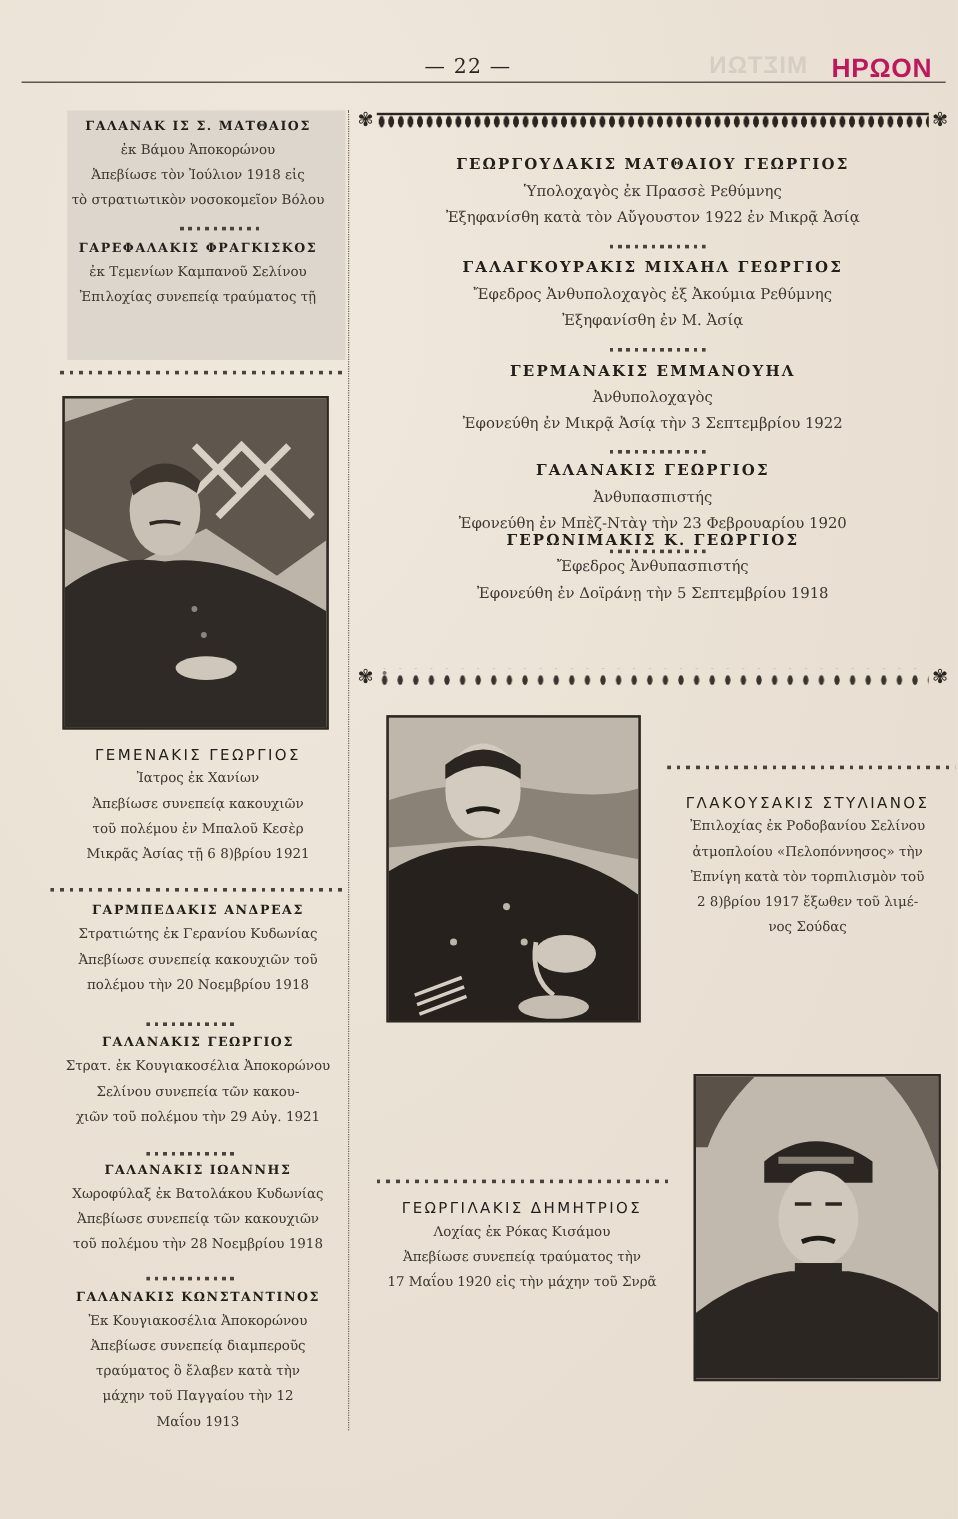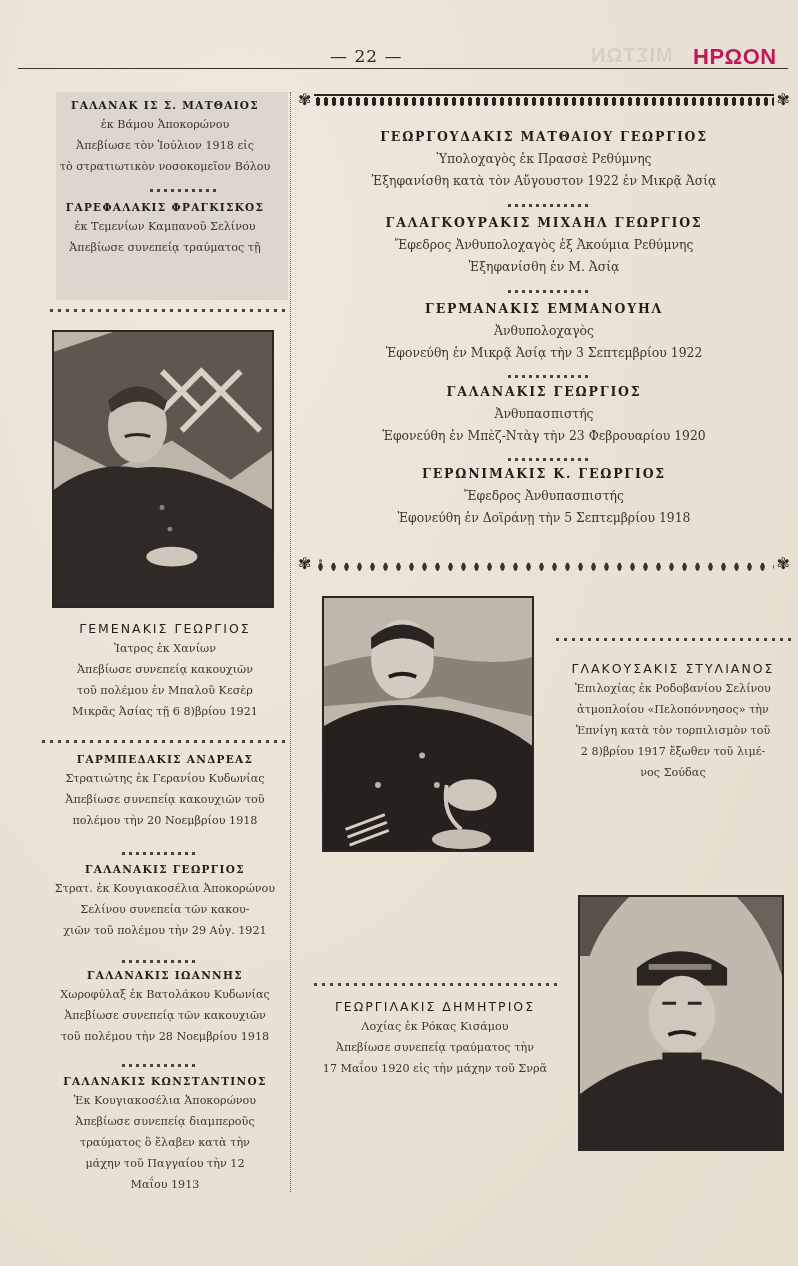--- a/index.html
+++ b/index.html
@@ -3,21 +3,21 @@
 <meta charset="utf-8">
 <style>
   html, body { margin:0; padding:0; }
   body {
     width:798px; height:1266px; position:relative; overflow:hidden;
     background:#ece4d8;
     background-image: radial-gradient(ellipse at 30% 20%, #efe8dc 0%, #e9e0d3 60%, #e6ddcf 100%);
     font-family:"DejaVu Serif", serif; color:#2c2722;
   }
   .abs { position:absolute; }
-  .page-num { left:330px; top:46px; width:120px; text-align:left; font-size:17px; letter-spacing:1px; color:#2a2520; }
+  .page-num { left:330px; top:46px; width:120px; text-align:center; font-size:17px; letter-spacing:1px; color:#2a2520; }
   .ghost { left:590px; top:44px; font-family:"Liberation Sans", sans-serif; font-weight:bold; font-size:20px; color:#d6cec2; letter-spacing:1px; transform:scaleX(-1); }
   .masthead { left:693px; top:44px; font-family:"Liberation Sans", sans-serif; font-weight:bold; font-size:22px; color:#be185d; letter-spacing:0.5px; }
   .rule-top { left:18px; top:68px; width:770px; height:1px; background:#3a342d; }
   .vrule { width:0; border-left:1px dotted #6b635a; }
 
   .entry { text-align:center; }
   .entry .name { font-family:"DejaVu Serif", serif; font-weight:bold; font-size:10.5px; letter-spacing:1.3px; color:#221e1a; line-height:18px; }
   .entry .name.sans { font-family:"DejaVu Sans", sans-serif; font-weight:normal; font-size:12.5px; letter-spacing:2px; }
   .entry .line { font-size:11.2px; line-height:21px; color:#3c3630; white-space:nowrap; }
   .center .entry .name { font-size:12.5px; letter-spacing:1.8px; line-height:22px; }
@@ -55,21 +55,21 @@
 <div class="abs entry" style="left:40px;top:96px;width:250px;">
   <div class="name">ΓΑΛΑΝΑΚ ΙΣ Σ. ΜΑΤΘΑΙΟΣ</div>
   <div class="line">ἐκ Βάμου Ἀποκορώνου</div>
   <div class="line">Ἀπεβίωσε τὸν Ἰούλιον 1918 εἰς</div>
   <div class="line">τὸ στρατιωτικὸν νοσοκομεῖον Βόλου</div>
 </div>
 <div class="abs dots" style="left:150px;top:189px;width:70px;"></div>
 <div class="abs entry" style="left:40px;top:198px;width:250px;">
   <div class="name">ΓΑΡΕΦΑΛΑΚΙΣ ΦΡΑΓΚΙΣΚΟΣ</div>
   <div class="line">ἐκ Τεμενίων Καμπανοῦ Σελίνου</div>
-  <div class="line">Ἀπεβίωσε συνεπείᾳ τραύματος τῇ</div>
+  <div class="line">Ἐπιλοχίας συνεπείᾳ τραύματος τῇ</div>
 </div>
 
 <div class="abs dots long" style="left:50px;top:309px;width:240px;"></div>
 
 <div class="abs photo" style="left:52px;top:330px;width:222px;height:278px;" title="Portrait photograph of Gemenakis Georgios">
   <svg viewBox="0 0 222 278" preserveAspectRatio="none">
     <rect width="222" height="278" fill="#bdb5a9"></rect>
     <path d="M0 20 L60 0 L222 0 L222 120 L180 150 L120 110 L60 140 L0 110 Z" fill="#5f574e"></path>
     <path d="M110 40 L150 80 L190 40 M110 80 L150 40 L190 80 M130 100 L170 60 L210 100" stroke="#d8d0c4" stroke-width="6" fill="none"></path>
     <ellipse cx="85" cy="95" rx="30" ry="38" fill="#c9c1b5"></ellipse>
@@ -152,21 +152,21 @@
   </div>
   <div class="abs dots" style="left:508px;top:375px;width:80px;"></div>
 
   <div class="abs entry" style="left:298px;top:381px;width:492px;">
     <div class="name">ΓΑΛΑΝΑΚΙΣ ΓΕΩΡΓΙΟΣ</div>
     <div class="line">Ἀνθυπασπιστής</div>
     <div class="line">Ἐφονεύθη ἐν Μπὲζ-Ντὰγ τὴν 23 Φεβρουαρίου 1920</div>
   </div>
   <div class="abs dots" style="left:508px;top:458px;width:80px;"></div>
 
-  <div class="abs entry" style="left:298px;top:463px;width:492px;">
+  <div class="abs entry" style="left:298px;top:439px;width:492px;">
     <div class="name">ΓΕΡΩΝΙΜΑΚΙΣ Κ. ΓΕΩΡΓΙΟΣ</div>
     <div class="line">Ἔφεδρος Ἀνθυπασπιστής</div>
     <div class="line">Ἐφονεύθη ἐν Δοϊράνῃ τὴν 5 Σεπτεμβρίου 1918</div>
   </div>
 </div>
 
 <div class="abs ornament light" style="left:298px;top:556px;width:492px;">
   <span class="end">✾</span>
   <span class="band"></span>
   <span class="end">✾</span>

